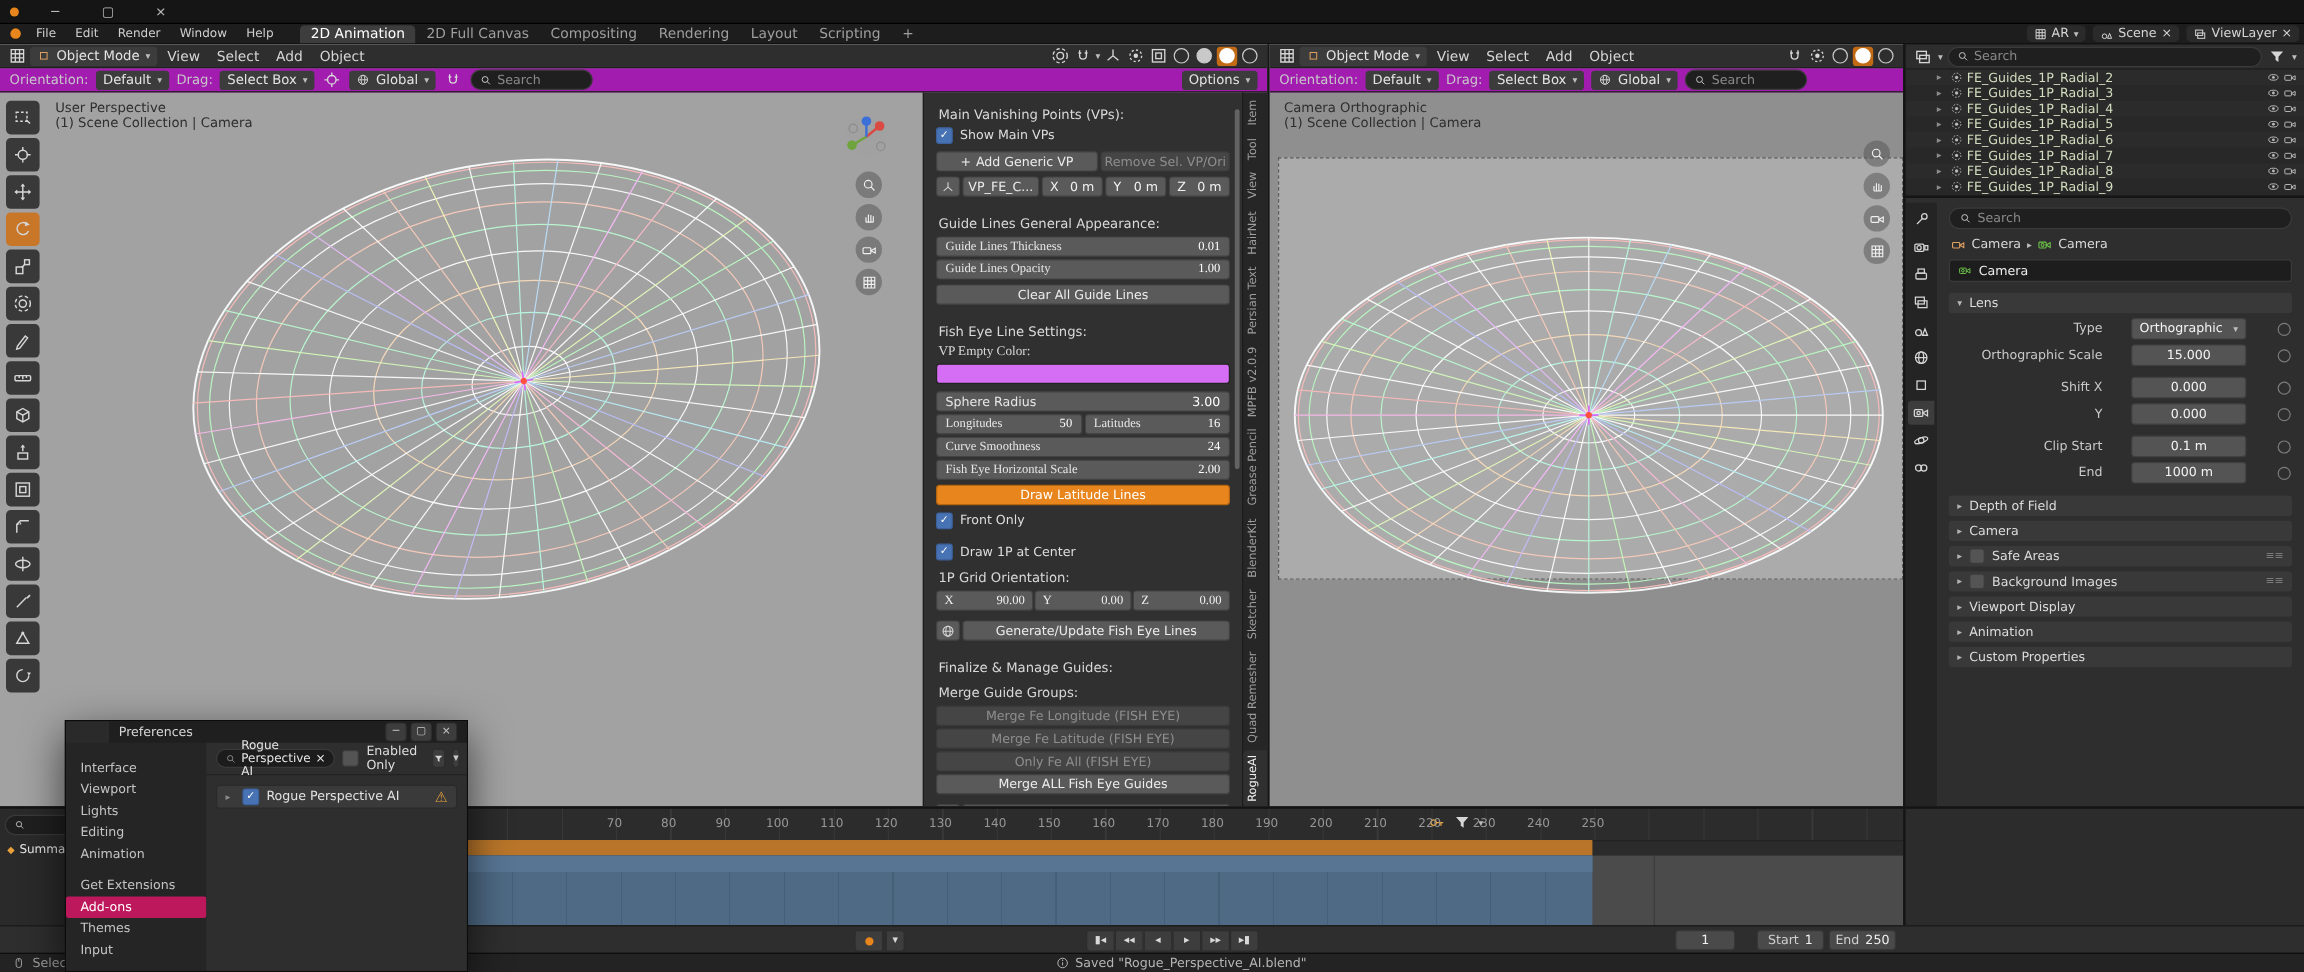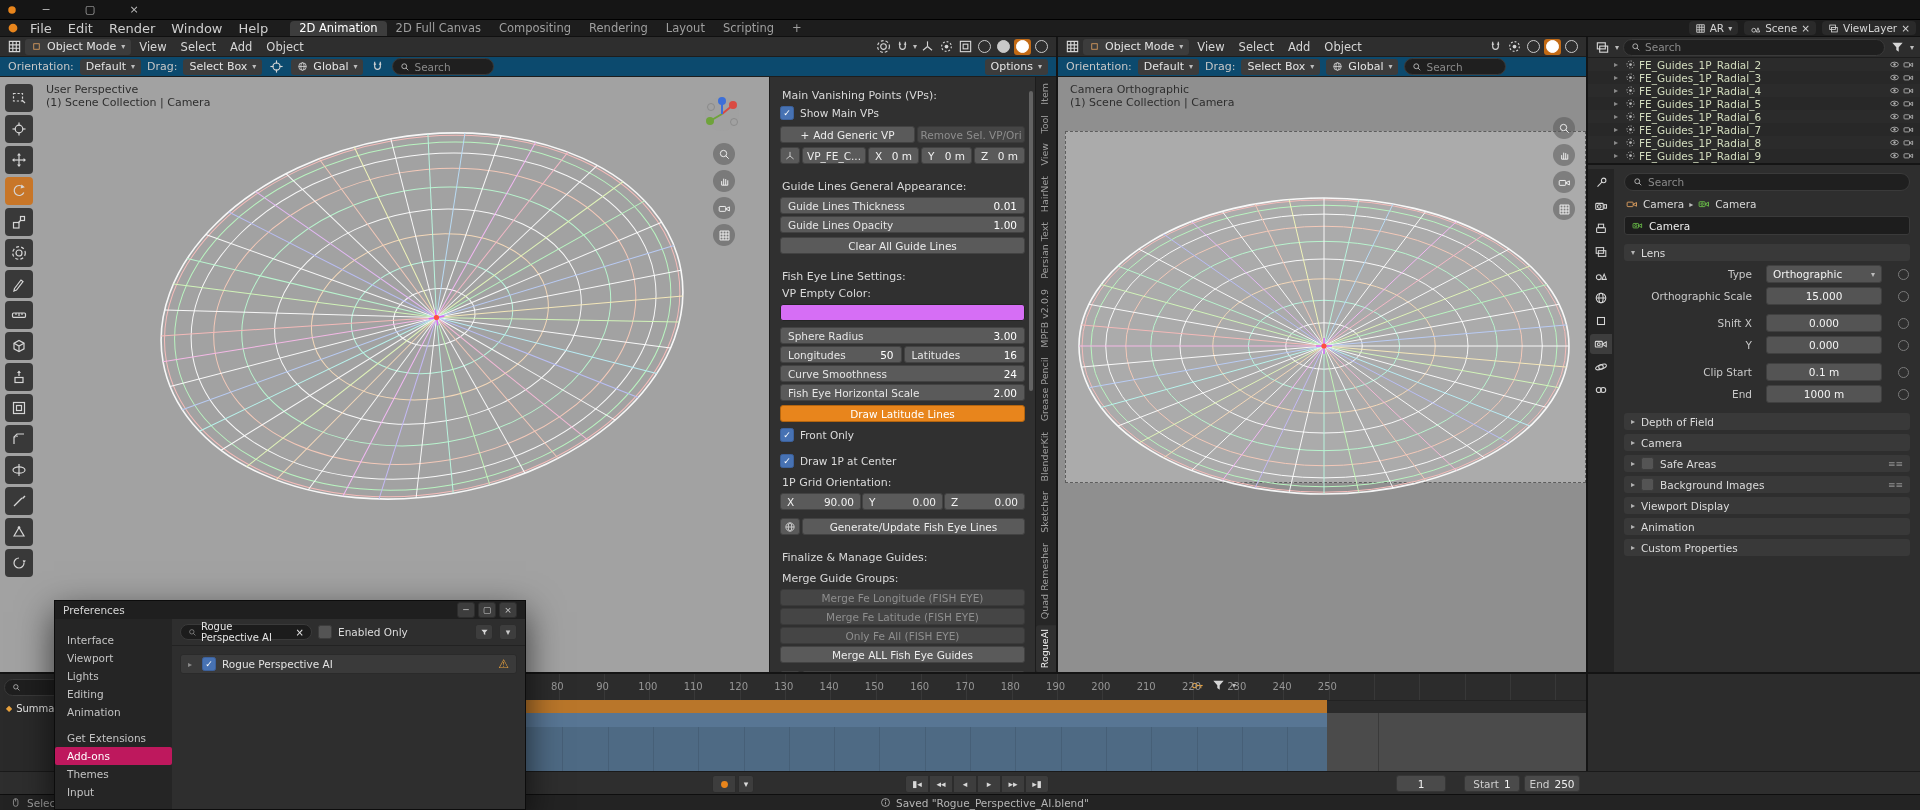--- a/index.html
+++ b/index.html
@@ -13,32 +13,32 @@
   .svgicon svg{width:100%;height:100%;}
 
   
   #titlebar{left:0;top:0;width:1920px;height:20px;background:#151515;border-bottom:1px solid #000;
             display:flex;align-items:center;padding:0 0 0 6px;box-sizing:border-box;color:#c9c9c9;font-size:11px;}
   .win-btn{width:44px;height:20px;display:flex;align-items:center;justify-content:center;color:#bbb;font-size:11px;}
 
   
   #menubar{left:0;top:20px;width:1920px;height:17px;background:#1d1d1d;border-bottom:1px solid #101010;
            display:flex;align-items:center;padding:0 4px;box-sizing:border-box;}
-  .menu-item{padding:0 8px;color:#cfcfcf;font-size:13px;height:100%;display:flex;align-items:center;}
+  .menu-item{padding:0 8px;color:#cfcfcf;font-size:10px;height:100%;display:flex;align-items:center;}
   .wtab{padding:0 9px;color:#9f9f9f;font-size:11.5px;height:15px;display:flex;align-items:center;border-radius:4px 4px 0 0;}
   .wtab.active{background:#3d3d3d;color:#ffffff;}
   .tb-widget{background:#2a2a2a;border-radius:4px;height:14px;display:inline-flex;align-items:center;gap:4px;
              padding:0 6px;font-size:10.5px;color:#d5d5d5;margin-left:6px;}
   .tb-widget .svgicon{width:11px;height:11px;}
 
   
   .editor{position:absolute;overflow:hidden;}
   .vhdr{height:20px;background:#2e2e2e;border-bottom:1px solid #1d1d1d;display:flex;align-items:center;
         padding:0 6px;gap:2px;box-sizing:border-box;white-space:nowrap;overflow:hidden;}
-  .vhdr2{height:20px;background:#0c4a6e;border-bottom:1px solid #1d1d1d;display:flex;align-items:center;
+  .vhdr2{height:20px;background:#a21caf;border-bottom:1px solid #1d1d1d;display:flex;align-items:center;
          padding:0 8px;gap:6px;box-sizing:border-box;font-size:11px;color:#c7c7c7;white-space:nowrap;overflow:hidden;}
   .hdr-dd{background:#3c3c3c;border-radius:3px;height:16px;display:inline-flex;align-items:center;gap:5px;
           padding:0 6px;font-size:11px;color:#e4e4e4;}
   .hdr-menu{padding:0 6px;font-size:11.5px;color:#d6d6d6;}
   .chev{font-size:8px;color:#bdbdbd;}
   .mini-icon{width:17px;height:16px;display:inline-flex;align-items:center;justify-content:center;border-radius:3px;}
   .mini-icon.activeorange{background:#c36a14;}
   .shade-circle{width:11px;height:11px;border:1.5px solid #c9c9c9;border-radius:50%;display:inline-block;}
   .shade-circle.fill{background:#c9c9c9;}
   .hdr-search{background:#1f1f1f;border:1px solid #3a3a3a;border-radius:9px;height:15px;display:inline-flex;
@@ -76,21 +76,21 @@
   .cb.on{background:#4772b3;border-color:#3c619c;}
   .cb.on::after{content:"✓";color:#fff;font-size:9px;line-height:1;}
   .nrow{display:grid;gap:2px;}
   .nfield{background:#5a5a5a;border:1px solid #424242;border-radius:3px;height:17px;display:flex;align-items:center;
           justify-content:space-between;padding:0 6px;font-size:10.5px;color:#f1f1f1;box-sizing:border-box;}
   .swatch{height:15px;border-radius:3px;border:1px solid #242424;}
   .iconbox{width:20px;height:17px;background:#5a5a5a;border:1px solid #424242;border-radius:3px;display:flex;
            align-items:center;justify-content:center;box-sizing:border-box;}
   .iconbox .svgicon{width:12px;height:12px;}
   .scrollbar{position:absolute;right:2px;top:14px;width:4px;height:300px;background:#636363;border-radius:2px;}
-  .mt2{margin-top:2px;}.mt4{margin-top:4px;}.mt6{margin-top:6px;}.mt8{margin-top:8px;}.mt12{margin-top:12px;}.mt16{margin-top:16px;}
+  .mt2{margin-top:2px;font-family:Liberation Serif, serif;}.mt4{margin-top:4px;}.mt6{margin-top:6px;}.mt8{margin-top:8px;}.mt12{margin-top:12px;}.mt16{margin-top:16px;}
 
   
   #ntabs{position:absolute;left:1035px;top:40px;width:21px;bottom:0;background:#262626;border-left:1px solid #1c1c1c;
          box-sizing:border-box;display:flex;flex-direction:column;gap:2px;padding-top:2px;overflow:hidden;}
   .ntab{writing-mode:vertical-rl;transform:rotate(180deg);font-size:9.5px;color:#9e9e9e;padding:4px 3px;
         border-radius:0 3px 3px 0;text-align:center;flex:none;}
   .ntab.active{background:#303030;color:#f0f0f0;}
 
   
   #outliner{left:1586px;top:37px;width:334px;height:126px;background:#282828;border-left:2px solid #151515;box-sizing:border-box;}
@@ -111,21 +111,21 @@
   #pbody{position:absolute;left:26px;top:0;right:0;bottom:0;padding:8px 10px 0 10px;box-sizing:border-box;font-size:11px;}
   .psearch{background:#1f1f1f;border:1px solid #3a3a3a;border-radius:9px;height:16px;display:flex;align-items:center;
            gap:5px;padding:0 8px;color:#8a8a8a;font-size:10.5px;}
   .crumbs{display:flex;align-items:center;gap:5px;margin:7px 0 6px 2px;color:#d8d8d8;font-size:10.5px;}
   .crumbs .svgicon{width:12px;height:12px;}
   .namefield{background:#1d1d1d;border:1px solid #3a3a3a;border-radius:3px;height:17px;display:flex;align-items:center;
              gap:6px;padding:0 7px;color:#ececec;font-size:10.5px;}
   .phead{background:#393939;border-radius:3px;height:17px;display:flex;align-items:center;gap:6px;padding:0 7px;
          color:#dcdcdc;font-size:10.5px;}
   .phead .caret{font-size:8px;color:#b5b5b5;}
-  .prow{display:grid;grid-template-columns:128px 1fr 14px;align-items:center;gap:14px;margin-top:4px;}
+  .prow{display:grid;grid-template-columns:128px 1fr 14px;align-items:center;gap:24px;margin-top:4px;}
   .prow .plabel{text-align:right;color:#c9c9c9;font-size:10.5px;}
   .pfield{background:#545454;border:1px solid #404040;border-radius:3px;height:16px;display:flex;align-items:center;
           justify-content:center;color:#f4f4f4;font-size:10.5px;}
   .pdrop{background:#545454;border:1px solid #404040;border-radius:3px;height:16px;display:flex;align-items:center;
          justify-content:space-between;padding:0 6px;color:#f4f4f4;font-size:10.5px;}
   .deco{width:9px;height:9px;border:1.5px solid #7a7a7a;border-radius:50%;justify-self:center;}
   .collapsed-row{margin-top:4px;}
   .collapsed-row .cb{width:11px;height:11px;display:none;}
   .collapsed-row.checkbox .cb{display:flex;}
   .collapsed-row .handle{margin-left:auto;color:#8f8f8f;font-size:9px;display:none;}
@@ -150,22 +150,22 @@
             justify-content:center;gap:5px;color:#f0f0f0;font-size:10.5px;padding:0 8px;box-sizing:border-box;}
   .tl-field .lab{color:#cfcfcf;}
   #tl-left-sliver{position:absolute;left:0;top:0;width:60px;height:122px;background:#2a2a2a;}
 
   
   #statusbar{left:0;top:794px;width:1920px;height:16px;background:#232323;border-top:1px solid #0e0e0e;
              display:flex;align-items:center;padding:0 10px;box-sizing:border-box;font-size:10.5px;color:#9d9d9d;gap:6px;}
   #saved-msg{position:absolute;left:880px;display:flex;align-items:center;gap:5px;color:#b5b5b5;}
 
   
-  #prefs{left:54px;top:600px;width:472px;height:210px;background:#2a2a2a;border:1px solid #0c0c0c;z-index:50;
-         box-shadow:0 12px 34px rgba(0,0,0,.65);box-sizing:border-box;}
+  #prefs{left:54px;top:600px;width:336px;height:210px;background:#2a2a2a;border:1px solid #0c0c0c;z-index:50;
+         box-shadow:0 12px 34px rgba(0,0,0,.65);box-sizing:border-box;padding-left:36px;}
   #prefs-title{height:18px;background:#1f1f1f;display:flex;align-items:center;padding:0 8px;font-size:10.5px;color:#d6d6d6;}
   #prefs-side{position:absolute;left:0;top:18px;width:117px;bottom:0;background:#252525;padding-top:12px;box-sizing:border-box;}
   .pref-item{height:18px;display:flex;align-items:center;padding:0 12px;font-size:10.5px;color:#c4c4c4;}
   .pref-item.active{background:#be185d;color:#ffffff;border-radius:2px;}
   .pref-item.gap{margin-top:8px;}
   #prefs-main{position:absolute;left:117px;top:18px;right:0;bottom:0;background:#2e2e2e;}
   #prefs-search-row{height:26px;display:flex;align-items:center;gap:6px;padding:0 8px;border-bottom:1px solid #222;}
   .pref-search{background:#1c1c1c;border:1px solid #3a3a3a;border-radius:9px;height:16px;display:flex;align-items:center;
                gap:4px;padding:0 7px;color:#e6e6e6;font-size:10px;width:132px;box-sizing:border-box;}
   .addon-row{margin:8px;background:#3a3a3a;border:1px solid #2a2a2a;border-radius:3px;height:18px;display:flex;

